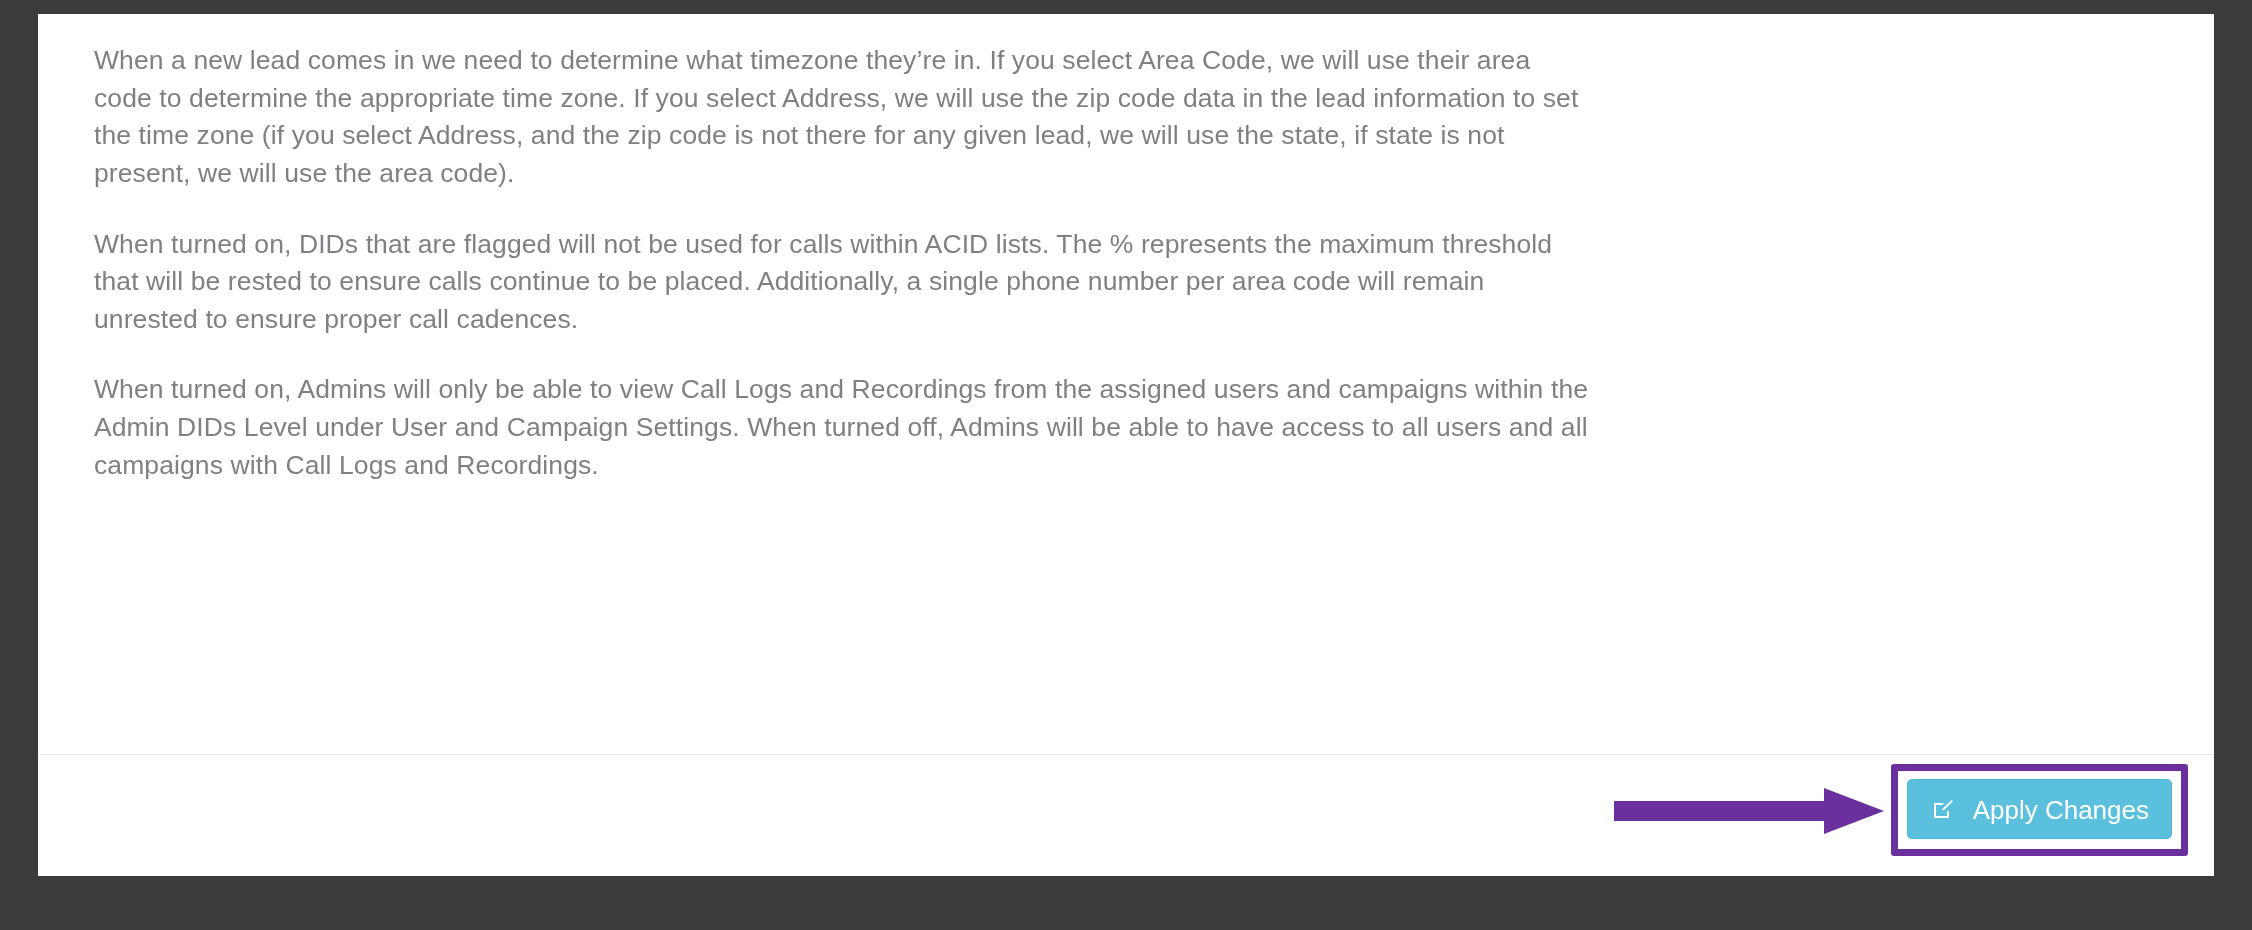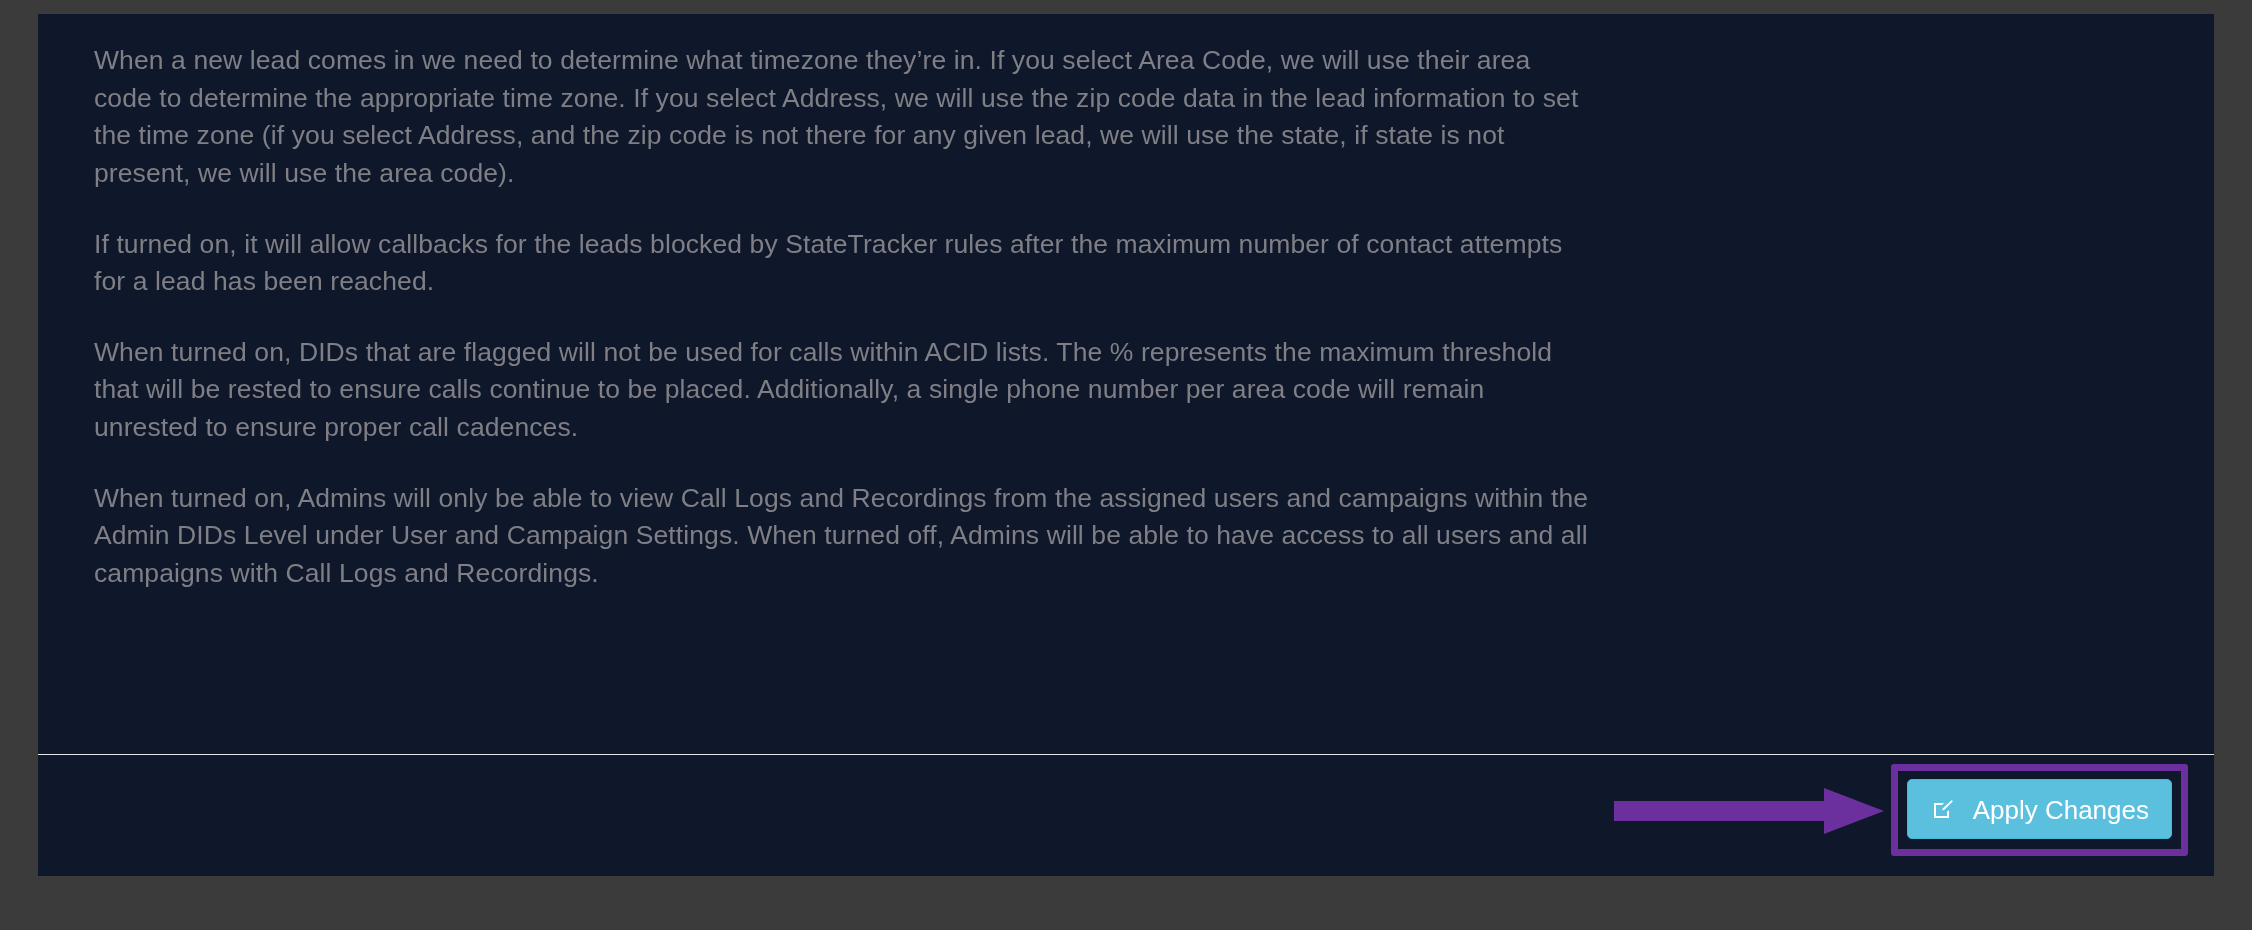--- a/index.html
+++ b/index.html
@@ -24,21 +24,21 @@
     background: #3b3b3b;
   }
 
   
   #content-panel {
     position: absolute;
     left: 38px;
     top: 14px;
     width: 2176px;
     height: 862px;
-    background: #0f172a;
+    background: #ffffff;
     box-sizing: border-box;
   }
 
   #paragraphs-region {
     position: absolute;
     left: 0;
     top: 0;
     right: 0;
     height: 740px;
     padding: 28px 56px 0 56px;
@@ -127,21 +127,20 @@
 </style>
 </head>
 <body>
 
 <div id="app-frame">
 
   <div id="content-panel">
 
     <div id="paragraphs-region">
       <p class="help-paragraph">When a new lead comes in we need to determine what timezone they’re in. If you select Area Code, we will use their area code to determine the appropriate time zone. If you select Address, we will use the zip code data in the lead information to set the time zone (if you select Address, and the zip code is not there for any given lead, we will use the state, if state is not present, we will use the area code).</p>
-      <p class="help-paragraph">If turned on, it will allow callbacks for the leads blocked by StateTracker rules after the maximum number of contact attempts for a lead has been reached.</p>
       <p class="help-paragraph">When turned on, DIDs that are flagged will not be used for calls within ACID lists. The % represents the maximum threshold that will be rested to ensure calls continue to be placed. Additionally, a single phone number per area code will remain unrested to ensure proper call cadences.</p>
       <p class="help-paragraph">When turned on, Admins will only be able to view Call Logs and Recordings from the assigned users and campaigns within the Admin DIDs Level under User and Campaign Settings. When turned off, Admins will be able to have access to all users and all campaigns with Call Logs and Recordings.</p>
     </div>
 
     <div id="panel-footer">
 
       <svg id="annotation-arrow" viewBox="0 0 270 46" xmlns="http://www.w3.org/2000/svg">
         <polygon points="0,13 210,13 210,0 270,23 210,46 210,33 0,33" fill="#6b2f9e"></polygon>
       </svg>
 

